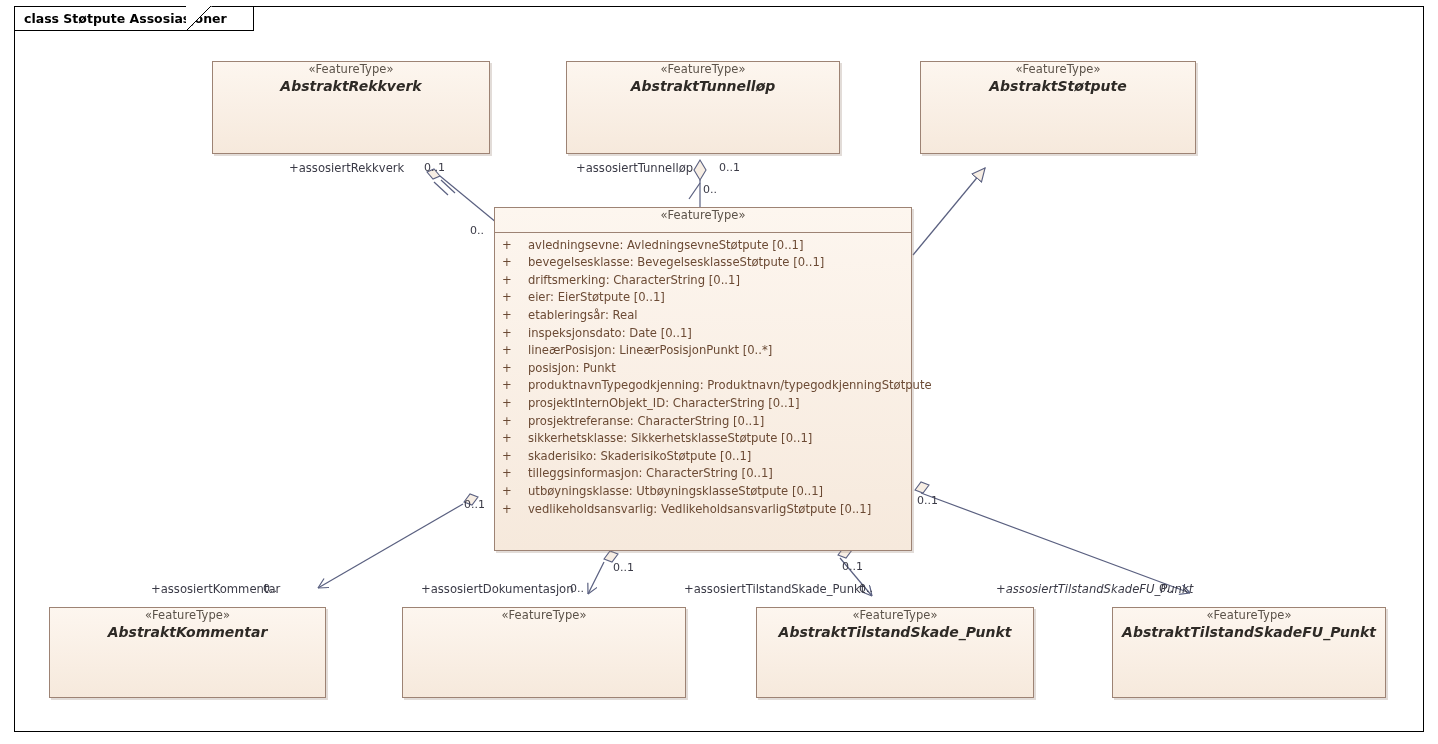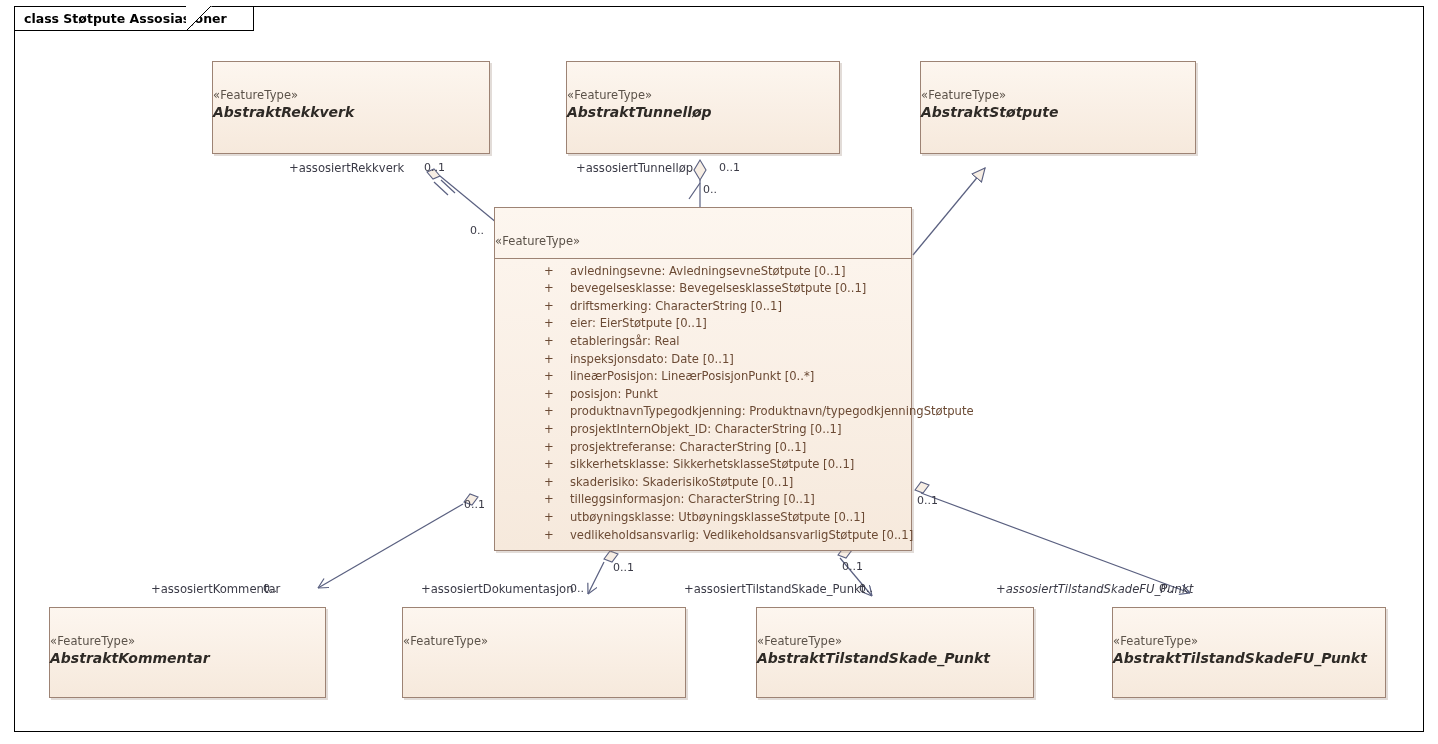--- a/index.html
+++ b/index.html
@@ -70,22 +70,22 @@
   
   .cls {
     position: absolute;
     box-sizing: border-box;
     border: 1px solid #9d8374;
     background: linear-gradient(180deg, #fdf6ef 0%, #f6e9dc 100%);
     box-shadow: 2px 2px 0 0 rgba(160,140,125,0.30);
     z-index: 3;
   }
   .cls-head {
-    text-align: left;
-    padding-top: 26px;
+    text-align: center;
+    padding-top: 0;
     line-height: 1.27;
   }
   .stereo {
     font-size: 11.5px;
     color: #5b5249;
     letter-spacing: 0.1px;
   }
   .cname {
     font-size: 14px;
     font-weight: bold;
@@ -102,21 +102,20 @@
   }
   .attrs {
     padding: 4px 0 4px 0;
   }
   .attr {
     font-size: 11.6px;
     color: #6b4a34;
     line-height: 17.6px;
     white-space: nowrap;
     padding-left: 7px;
-    margin-left: 42px;
   }
   .attr .vis {
     display: inline-block;
     width: 26px;
     color: #6b4a34;
   }
 
   
   .lbl {
     position: absolute;

